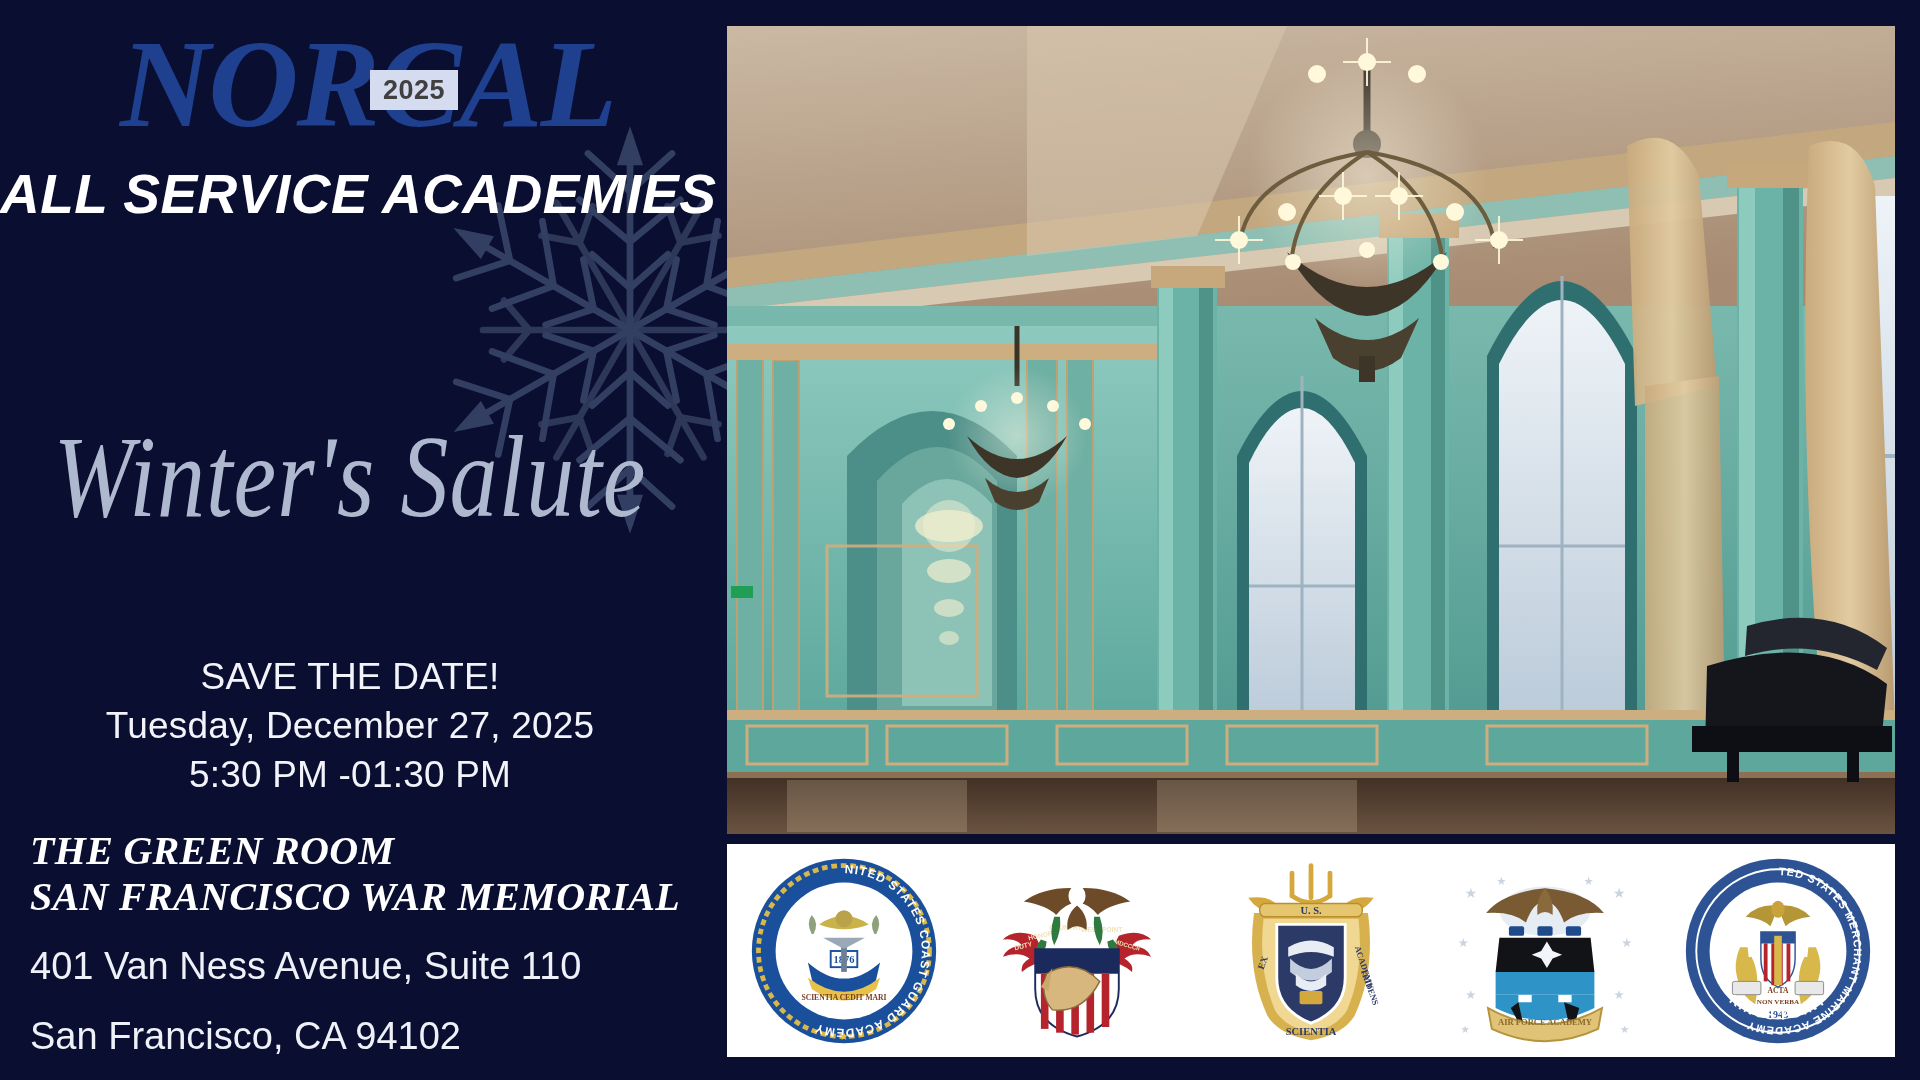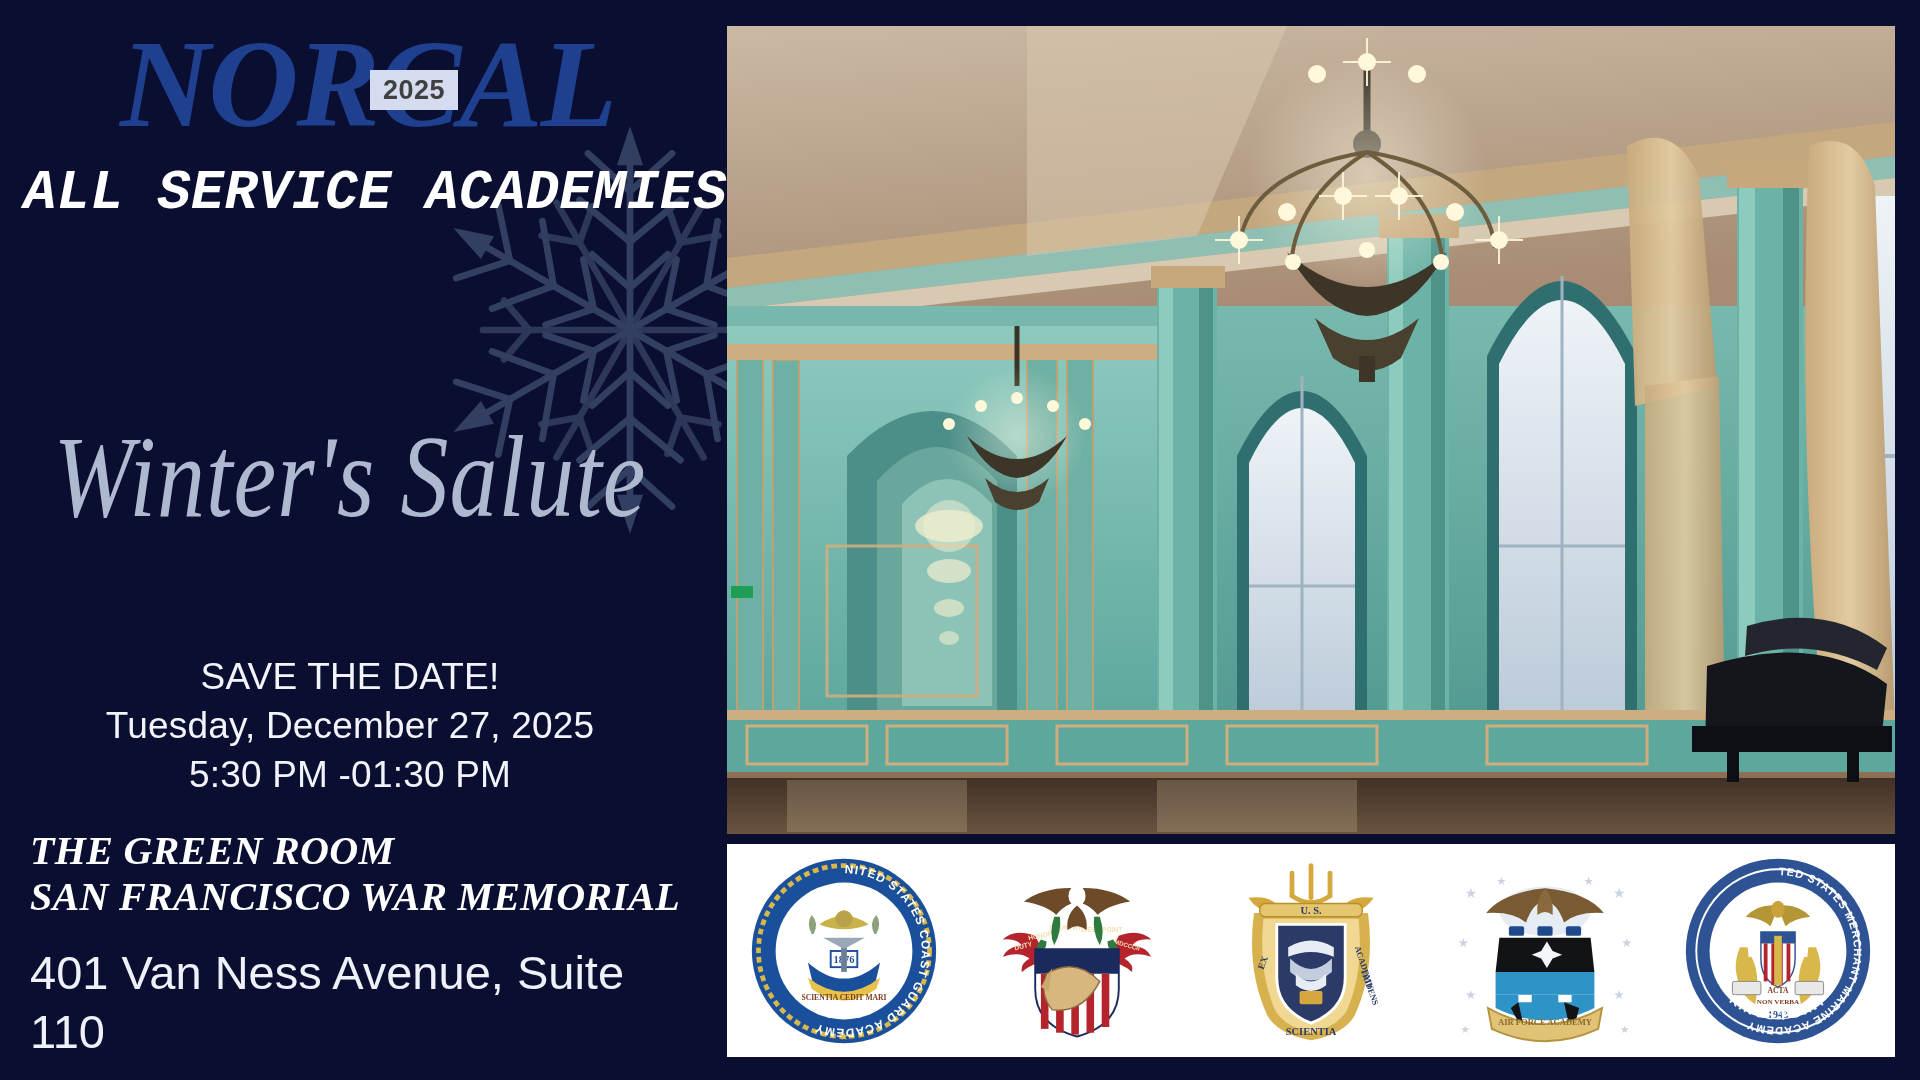--- a/index.html
+++ b/index.html
@@ -14,40 +14,40 @@
 
   
   .logo-wrap{position:absolute;left:120px;top:22px;width:560px;height:130px;}
   .logo-text{font-family:"Liberation Serif","DejaVu Serif",serif;font-style:italic;font-weight:700;
     font-size:125px;line-height:1;letter-spacing:-2px;color:#1f3f8f;white-space:nowrap;}
   .logo-badge{position:absolute;left:250px;top:48px;background:#d6dcf0;color:#404040;
     font-family:"Liberation Sans",sans-serif;font-weight:700;font-size:27px;
     padding:7px 13px 6px 13px;line-height:1;letter-spacing:.5px;}
 
   
-  .heading{position:absolute;left:0;top:160px;width:727px;text-align:right;
-    font-family:Liberation Mono, monospace;font-style:italic;font-weight:700;
+  .heading{position:absolute;left:0;top:160px;width:727px;text-align:left;
+    font-family:Liberation Sans, sans-serif;font-style:italic;font-weight:700;
     font-size:55px;line-height:1.24;color:#ffffff;letter-spacing:.5px;}
   .heading .l2{display:block;}
 
   
   .script{position:absolute;left:0;top:418px;width:700px;text-align:center;
     font-family:"Liberation Serif","DejaVu Serif",serif;font-style:italic;font-weight:400;
     font-size:96px;line-height:1;color:#aeb9cf;letter-spacing:1px;
     transform:scaleY(1.22);transform-origin:center top;}
 
   
   .dateblock{position:absolute;left:0;top:620px;width:700px;text-align:center;color:#f2f4fa;margin-top:32px;}
   .dateblock div{font-size:37px;line-height:1.33;font-weight:400;letter-spacing:.2px;}
 
   
   .venue{position:absolute;left:30px;top:828px;width:660px;}
   .venue-name{font-family:"Liberation Serif","DejaVu Serif",serif;font-style:italic;font-weight:700;
     font-size:40px;line-height:1.16;color:#ffffff;letter-spacing:.3px;}
-  .venue-addr{margin-top:22px;font-size:47px;line-height:1.26;color:#eef1f8;font-weight:400;}
+  .venue-addr{margin-top:22px;font-size:38px;line-height:1.26;color:#eef1f8;font-weight:400;}
 
   
   .photo{position:absolute;left:727px;top:26px;width:1168px;height:808px;overflow:hidden;
     background:#1d5b56;}
   .seal-band{position:absolute;left:727px;top:844px;width:1168px;height:213px;background:#ffffff;
     display:flex;align-items:center;justify-content:space-around;}
   .seal{width:190px;height:190px;position:relative;flex:0 0 auto;}
   .seal svg{display:block;width:100%;height:100%;}
 </style>
 </head>
@@ -121,20 +121,21 @@
     <div class="dateblock">
       <div>SAVE THE DATE!</div>
       <div>Tuesday, December 27, 2025</div>
       <div>5:30 PM -01:30 PM</div>
     </div>
 
     <div class="venue">
       <div class="venue-name">THE GREEN ROOM</div>
       <div class="venue-name">SAN FRANCISCO WAR MEMORIAL</div>
       <div class="venue-addr">401 Van Ness Avenue, Suite 110</div>
+      <div class="venue-addr">San Francisco, CA 94102</div>
     </div>
   </div>
 
   <div class="photo">
     <svg viewBox="0 0 1168 808" preserveAspectRatio="none" style="width:100%;height:100%;">
       <defs>
         <linearGradient id="ceil" x1="0" y1="0" x2="0.3" y2="1">
           <stop offset="0" stop-color="#cbb9a4"></stop>
             <stop offset="1" stop-color="#a78b72"></stop>
         </linearGradient>

